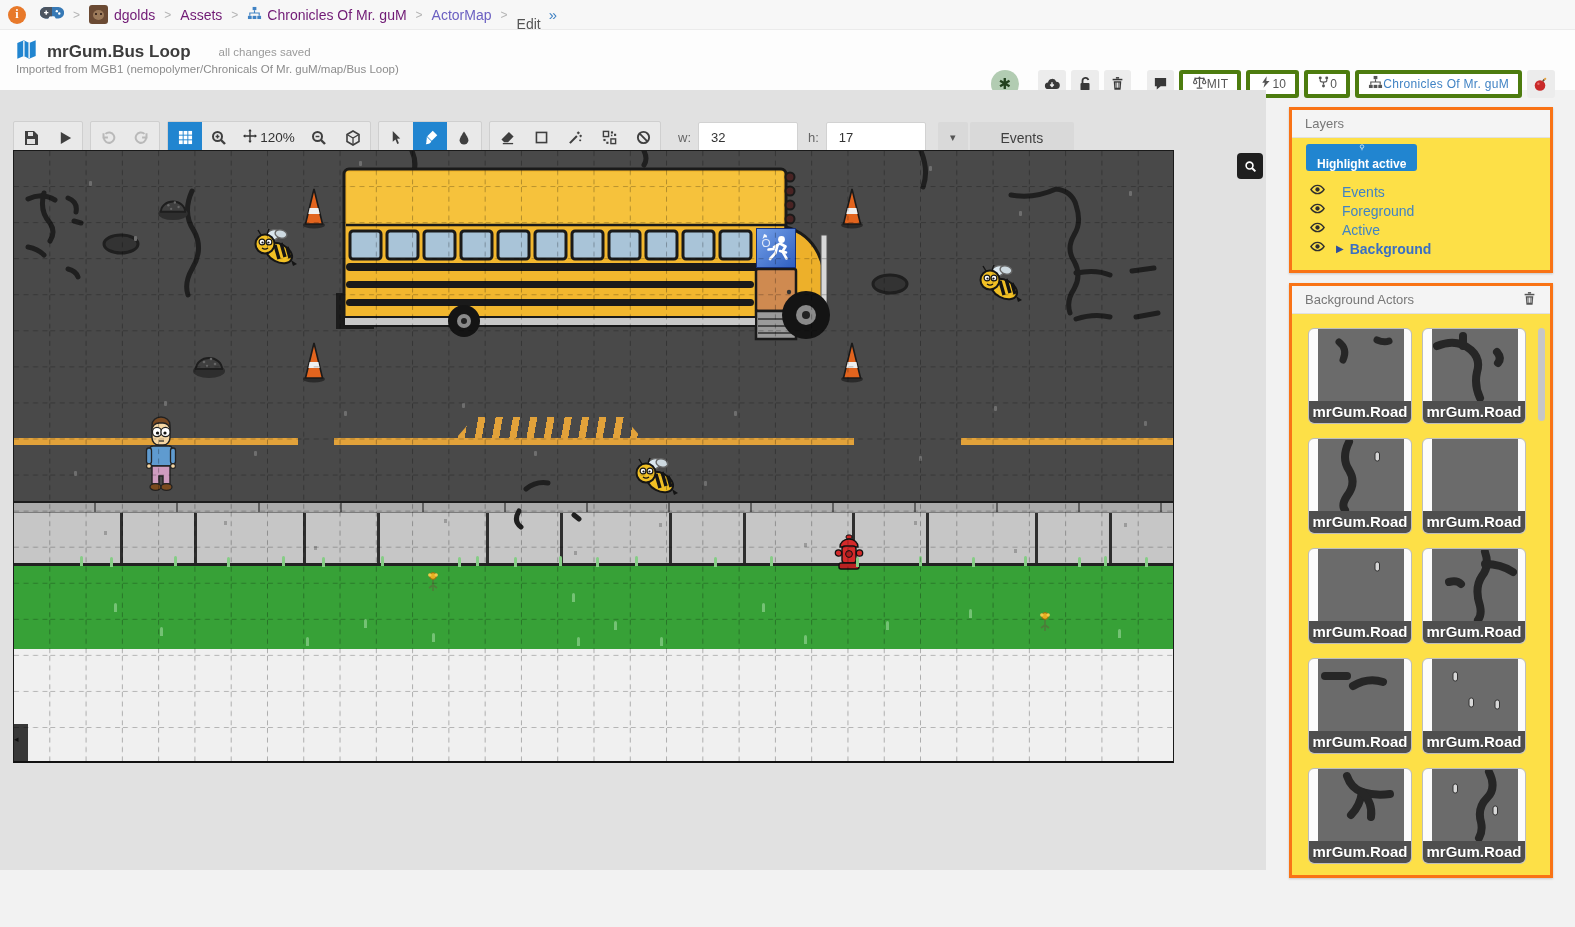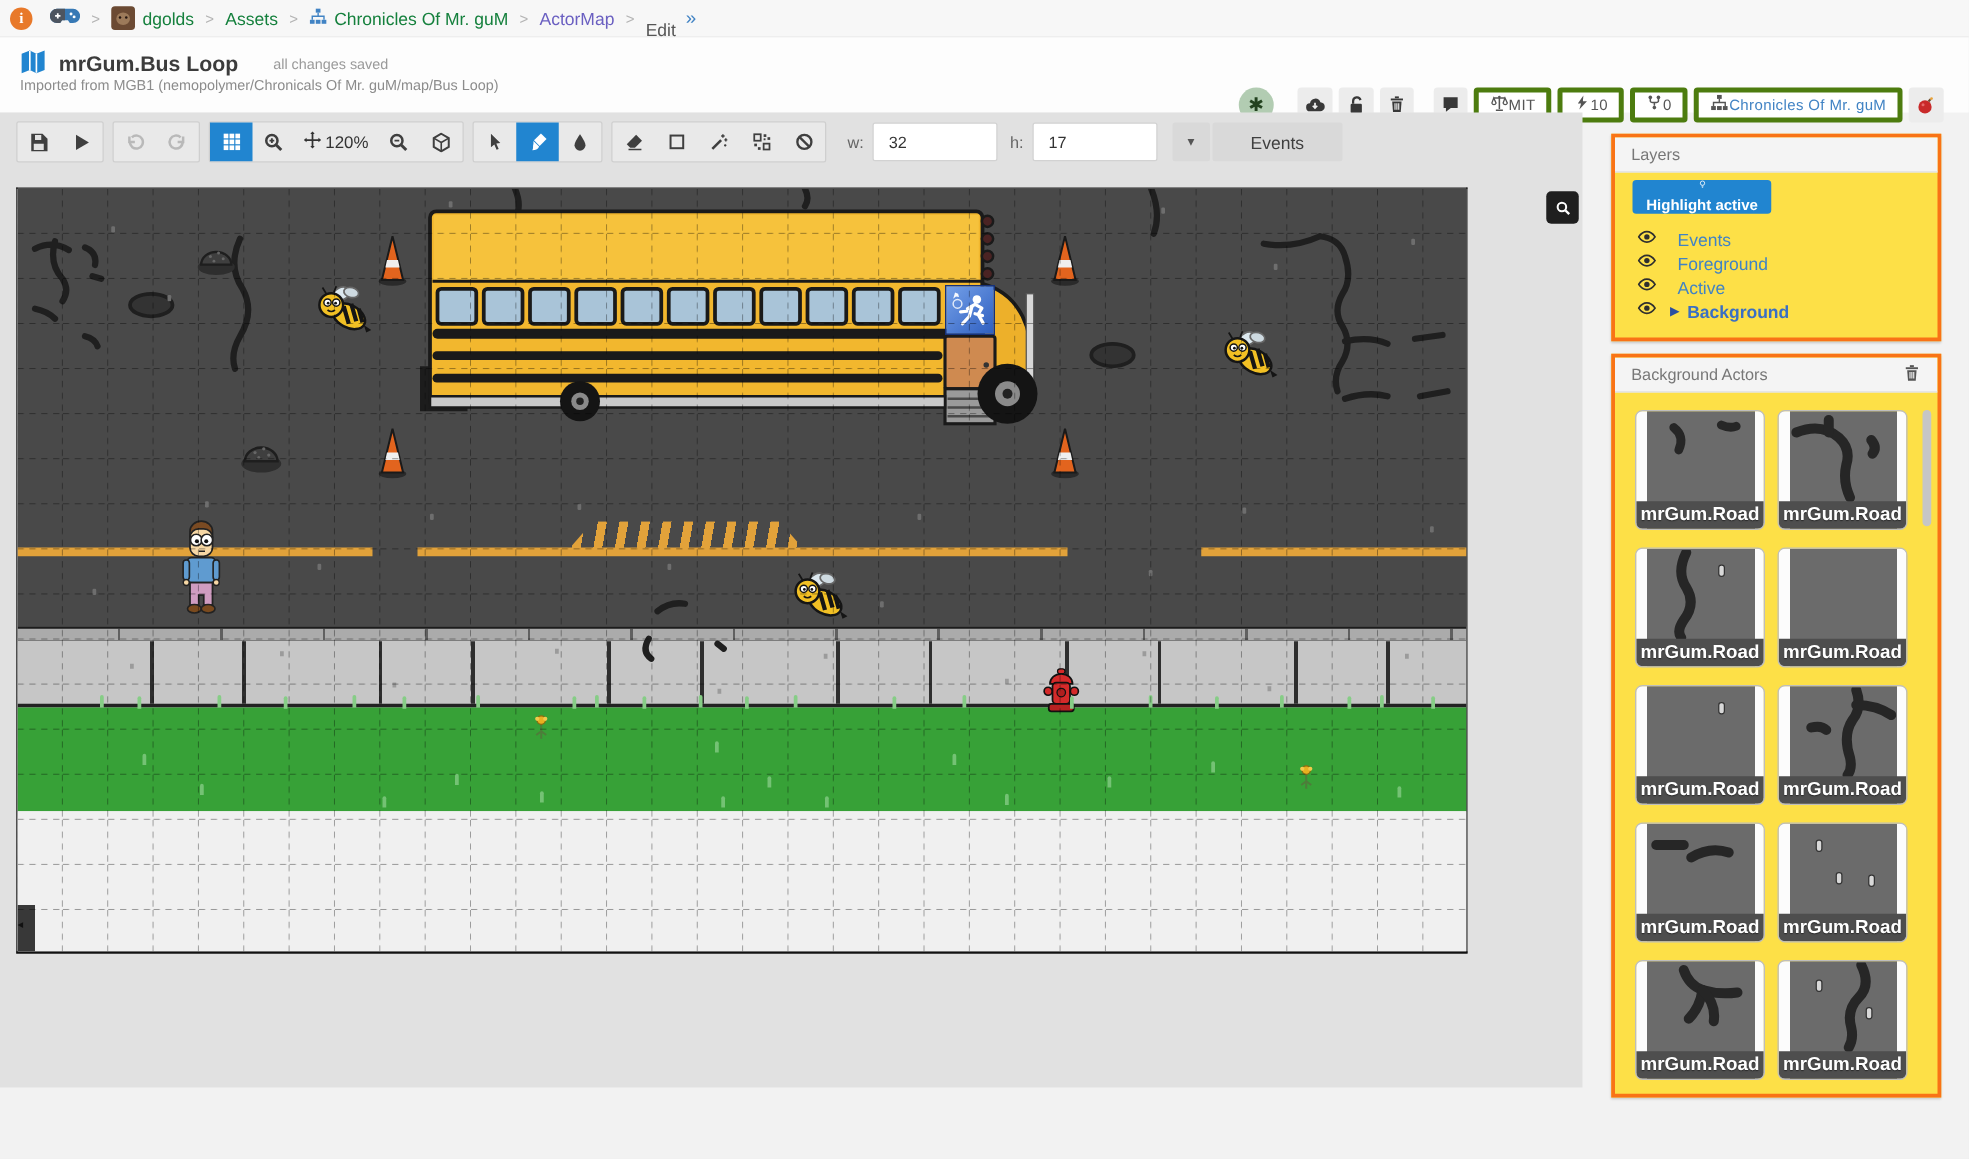--- a/index.html
+++ b/index.html
@@ -3,21 +3,21 @@
 <meta charset="utf-8">
 <style>
   * { margin:0; padding:0; box-sizing:border-box; }
   html,body { width:1575px; height:927px; overflow:hidden; background:#f2f2f2;
     font-family:"Liberation Sans", sans-serif; }
   .abs { position:absolute; }
   
   #crumbbar { position:absolute; left:0; top:0; width:1575px; height:30px; background:#f7f7f7;
     border-bottom:1px solid #ebebeb; display:flex; align-items:center; padding-left:8px; font-size:14px; }
   #crumbbar .sep { color:#b4b4b4; margin:0 9px; font-size:12px; }
-  #crumbbar a, .crumb-link { color:#15803d; text-decoration:none; cursor:pointer; }
+  #crumbbar a, .crumb-link { color:#701a75; text-decoration:none; cursor:pointer; }
   .crumb-visited { color:#6a5fc1; }
   .crumb-current { color:#555;margin-top:18px; }
   .crumb-chevrons { color:#4183c4; font-size:15px; margin-left:8px; }
   .info-badge { width:18px; height:18px; border-radius:50%; background:#e8792a; color:#fff;
     font-weight:bold; font-size:12px; display:inline-flex; align-items:center; justify-content:center;
     font-family:"Liberation Serif",serif; margin-right:14px; }
   .avatar { width:19px; height:19px; border-radius:3px; background:#6b4a33; display:inline-block;
     position:relative; margin-right:6px; vertical-align:-4px; overflow:hidden; }
   .avatar:before { content:""; position:absolute; left:4px; top:5px; width:11px; height:10px;
     border-radius:50%; background:#9c7a5a; }
@@ -35,21 +35,21 @@
     display:flex; align-items:center; justify-content:center; color:#383838; cursor:pointer; }
   .chip { height:28px; background:#fff; border:4px solid #4d7c0f; border-radius:3px; padding:0 9px;
     display:flex; align-items:center; gap:0; font-size:12px; color:#555; cursor:pointer; }
   .chip .lbl { letter-spacing:.3px; }
   #owner-bubble { width:28px; height:28px; border-radius:50%; background:#b2ccb2; color:#23421f;
     display:flex; align-items:center; justify-content:center; font-size:15px; margin-right:14px; cursor:pointer;}
   .proj-link { color:#4183c4; }
   
   #workspace { position:absolute; left:0; top:90px; width:1266px; height:780px; background:#e1e1e1; }
   
-  #toolbar { position:absolute; left:13px; top:8px; display:flex; align-items:center; height:31px; }
+  #toolbar { position:absolute; left:13px; top:32px; display:flex; align-items:center; height:31px; }
   .tgroup { display:flex; background:#e9e9e9; border:1px solid #cfcfcf; border-radius:2px; margin-right:7px; }
   .tbtn { width:34px; height:31px; display:flex; align-items:center; justify-content:center;
     color:#3f3f3f; cursor:pointer; }
   .tbtn.active { background:#2185d0; color:#fff; }
   .tbtn.disabled { color:#b9b9b9; cursor:default; }
   .tzoom { width:66px; height:31px; display:flex; align-items:center; justify-content:center;
     gap:3px; color:#333; font-size:13.5px; cursor:pointer; }
   .dimlabel { font-size:13px; color:#666; margin:0 7px 0 10px; }
   .diminput { width:100px; height:31px; border:1px solid #d2d2d2; border-radius:2px; background:#fff;
     font-size:13px; color:#333; padding-left:12px; font-family:"Liberation Sans",sans-serif; }

